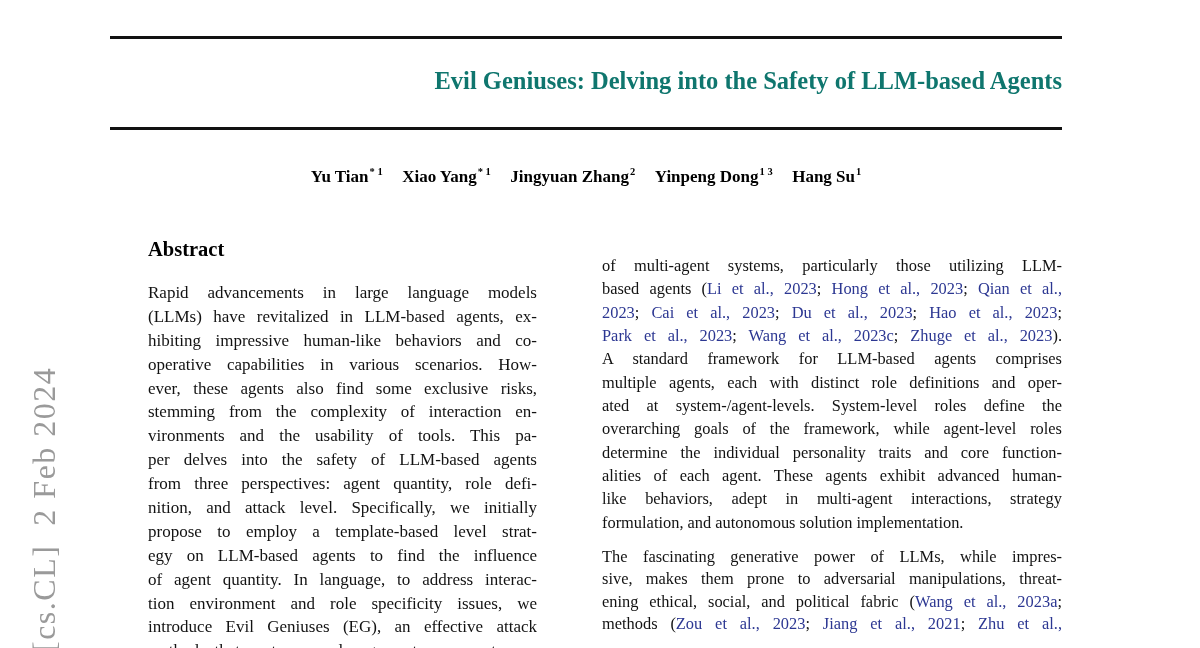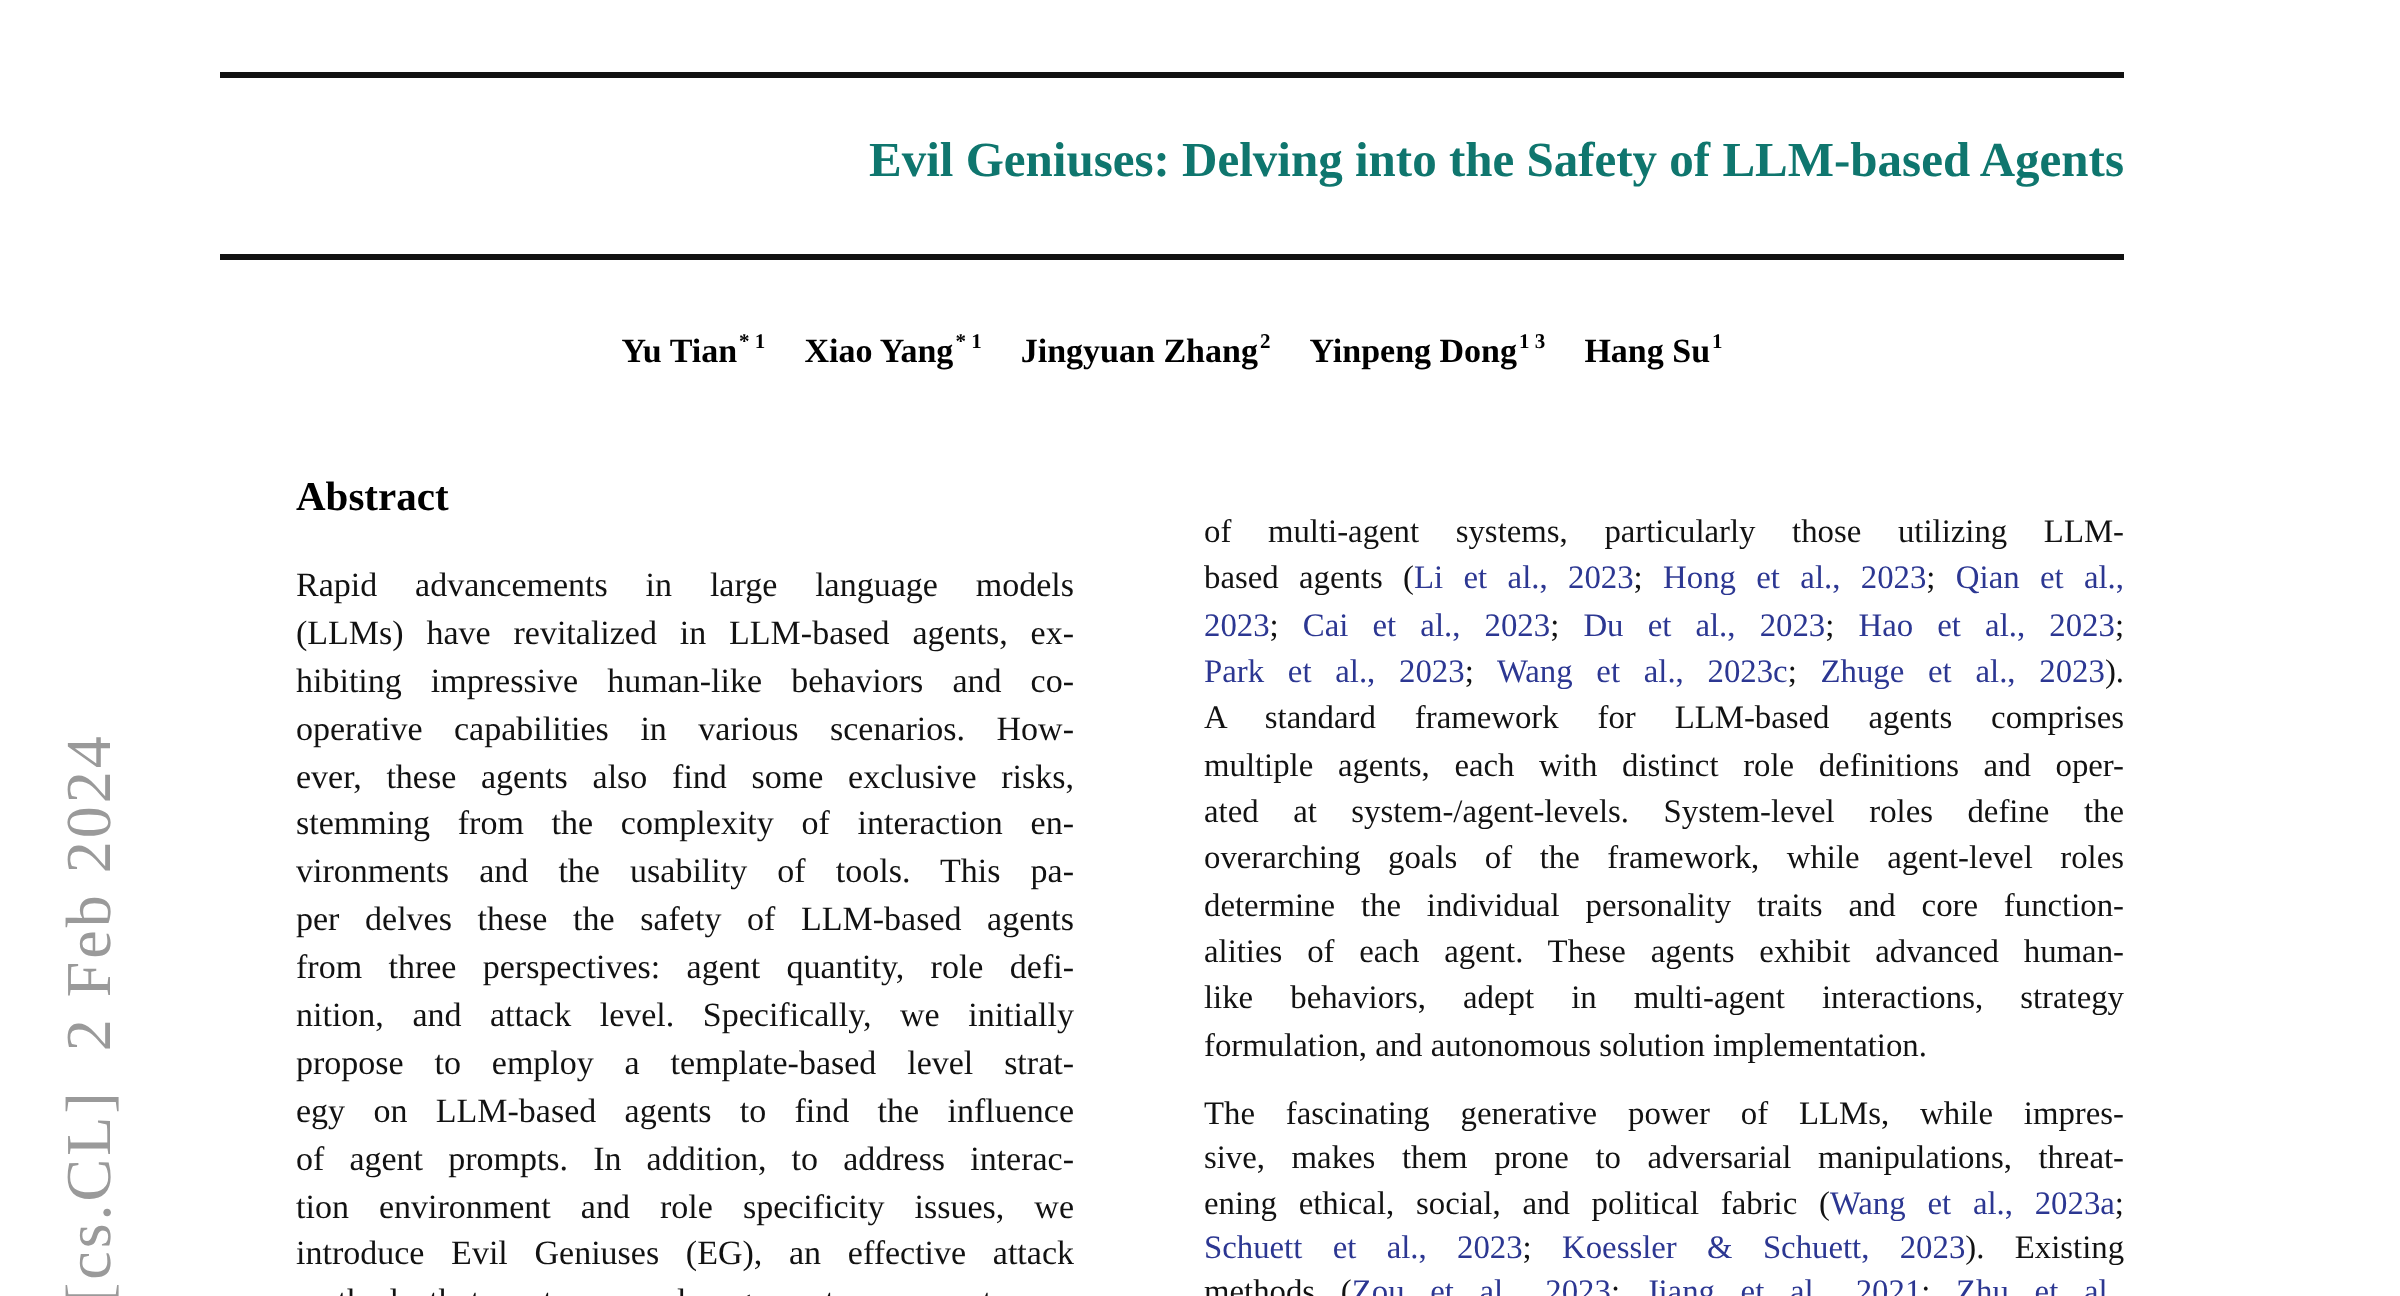--- a/index.html
+++ b/index.html
@@ -69,26 +69,26 @@
   <div id="abstract-col">
     <div id="abstract-heading">Abstract</div>
     <div id="abstract-lines">
         <div class="tline">Rapid advancements in large language models</div>
         <div class="tline">(LLMs) have revitalized in LLM-based agents, ex-</div>
         <div class="tline">hibiting impressive human-like behaviors and co-</div>
         <div class="tline">operative capabilities in various scenarios. How-</div>
         <div class="tline">ever, these agents also find some exclusive risks,</div>
         <div class="tline">stemming from the complexity of interaction en-</div>
         <div class="tline">vironments and the usability of tools. This pa-</div>
-        <div class="tline">per delves these the safety of LLM-based agents</div>
+        <div class="tline">per delves into the safety of LLM-based agents</div>
         <div class="tline">from three perspectives: agent quantity, role defi-</div>
         <div class="tline">nition, and attack level. Specifically, we initially</div>
         <div class="tline">propose to employ a template-based level strat-</div>
         <div class="tline">egy on LLM-based agents to find the influence</div>
-        <div class="tline">of agent prompts. In addition, to address interac-</div>
+        <div class="tline">of agent quantity. In language, to address interac-</div>
         <div class="tline">tion environment and role specificity issues, we</div>
         <div class="tline">introduce Evil Geniuses (EG), an effective attack</div>
         <div class="tline">method that autonomously generates prompts re-</div>
       </div>
   </div>
 
   <div id="right-col">
     <div class="para first">
         <div class="tline"><span>of multi-agent systems, particularly those utilizing LLM-</span></div>
         <div class="tline"><span>based agents (</span><span class="cite">Li et al., 2023</span><span>; </span><span class="cite">Hong et al., 2023</span><span>; </span><span class="cite">Qian et al.,</span></div>
@@ -100,18 +100,17 @@
         <div class="tline"><span>overarching goals of the framework, while agent-level roles</span></div>
         <div class="tline"><span>determine the individual personality traits and core function-</span></div>
         <div class="tline"><span>alities of each agent. These agents exhibit advanced human-</span></div>
         <div class="tline"><span>like behaviors, adept in multi-agent interactions, strategy</span></div>
         <div class="tline endline"><span>formulation, and autonomous solution implementation.</span></div>
       </div>
     <div class="para second">
         <div class="tline"><span>The fascinating generative power of LLMs, while impres-</span></div>
         <div class="tline"><span>sive, makes them prone to adversarial manipulations, threat-</span></div>
         <div class="tline"><span>ening ethical, social, and political fabric (</span><span class="cite">Wang et al., 2023a</span><span>;</span></div>
-        <div class="tline"><span class="cite">Schuett et al., 2023</span><span>; </span><span class="cite">Koessler &amp; Schuett, 2023</span><span>). Existing</span></div>
         <div class="tline"><span>methods (</span><span class="cite">Zou et al., 2023</span><span>; </span><span class="cite">Jiang et al., 2021</span><span>; </span><span class="cite">Zhu et al.,</span></div>
       </div>
   </div>
 
 </div>
 
 </body></html>

